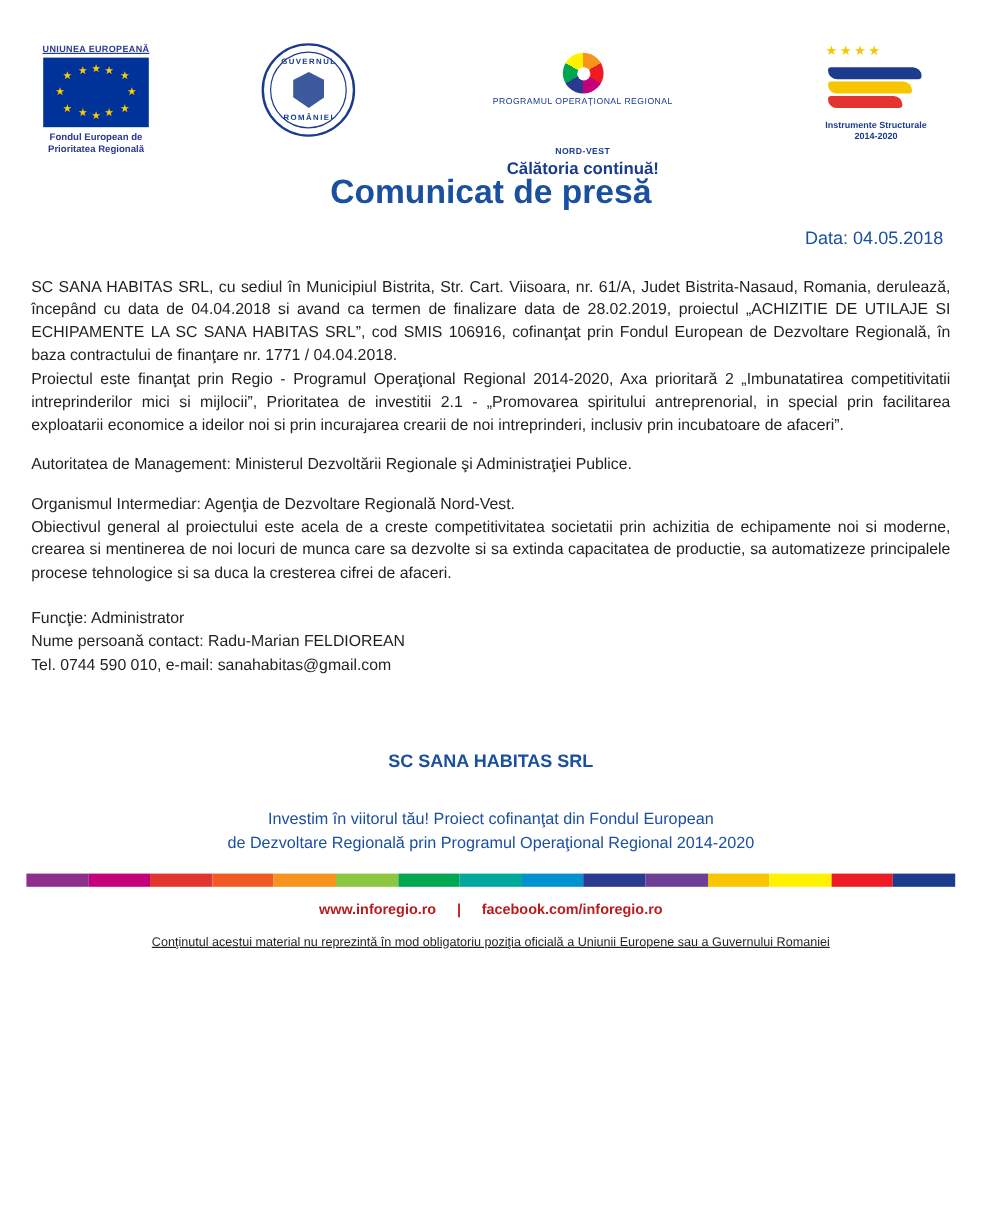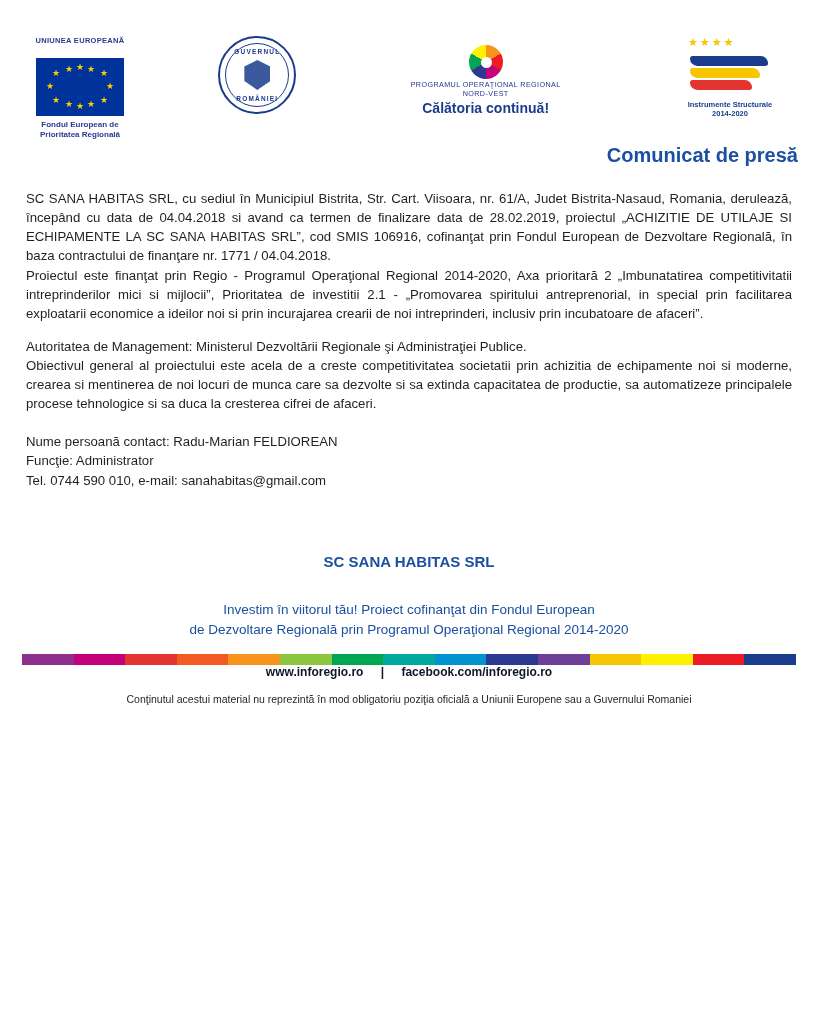--- a/index.html
+++ b/index.html
@@ -35,21 +35,22 @@
   
   .eu-logo {
     width: 108px;
     text-align: center;
   }
   .eu-logo .eu-title {
     font-size: 7.5px;
     color: #2b3990;
     letter-spacing: .3px;
     font-weight: bold;
-    margin-bottom: 13px;
+    margin-bottom: 3px;
+    text-decoration: underline;
   }
   .eu-flag {
     width: 88px;
     height: 58px;
     background: #003399;
     margin: 0 auto;
     position: relative;
   }
   .eu-flag .star {
     position: absolute;
@@ -151,23 +152,24 @@
   }
   .regio-sub1 {
     font-size: 7.2px;
     font-weight: normal;
     color: #1b3c8c;
     letter-spacing: .4px;
     margin-top: -2px;
   }
   .regio-sub2 {
     font-size: 7.2px;
-    font-weight: normal;
+    font-weight: bold;
     color: #1b3c8c;
     letter-spacing: .4px;
+    margin-top: 32px;
   }
   .regio-tag {
     font-size: 14px;
     font-weight: bold;
     color: #1b3c8c;
     margin-top: 2px;
   }
 
   
   .is-logo {
@@ -199,22 +201,22 @@
   .is-sub {
     font-size: 7.5px;
     font-weight: bold;
     color: #1b3c8c;
     line-height: 1.25;
     margin-top: 2px;
   }
 
   
   .doc-title {
-    text-align: right;
-    font-size: 20px;
+    text-align: center;
+    font-size: 28px;
     font-weight: bold;
     color: #1b4fa0;
     margin: 34px 0 0 0;
   }
   .doc-date {
     text-align: right;
     font-size: 15px;
     color: #1b4fa0;
     margin: 14px 12px 0 0;
   }
@@ -264,32 +266,34 @@
     display: flex;
     height: 11px;
     margin: 14px 2px 0 2px;
   }
   .color-bar span { flex: 1 1 auto; }
 
   .footer-links {
     text-align: center;
     font-size: 12px;
     font-weight: bold;
-    color: #0f172a;
+    color: #b91c1c;
+    margin-top: 12px;
   }
   .footer-links .sep {
     display: inline-block;
     padding: 0 14px;
     font-weight: bold;
   }
   .footer-note {
     text-align: center;
     font-size: 10.5px;
     color: #231f20;
     margin-top: 14px;
+    text-decoration: underline;
   }
 </style>
 </head>
 <body>
 
 <div class="page">
 
   <div class="logo-strip">
 
     <div class="eu-logo">
@@ -340,31 +344,33 @@
       </div>
       <div class="is-sub">
         <div>Instrumente Structurale</div>
         <div>2014-2020</div>
       </div>
     </div>
 
   </div>
 
   <div class="doc-title">Comunicat de presă</div>
+  <div class="doc-date">Data: 04.05.2018</div>
 
   <div class="body-text">
     <p>SC SANA HABITAS SRL, cu sediul în Municipiul Bistrita, Str. Cart. Viisoara, nr. 61/A, Judet Bistrita-Nasaud, Romania, derulează, începând cu data de 04.04.2018 si avand ca termen de finalizare data de 28.02.2019, proiectul „ACHIZITIE DE UTILAJE SI ECHIPAMENTE LA SC SANA HABITAS SRL”, cod SMIS 106916, cofinanţat prin Fondul European de Dezvoltare Regională, în baza contractului de finanţare nr. 1771 / 04.04.2018.</p>
     <p>Proiectul este finanţat prin Regio - Programul Operaţional Regional 2014-2020, Axa prioritară 2 „Imbunatatirea competitivitatii intreprinderilor mici si mijlocii”, Prioritatea de investitii 2.1 - „Promovarea spiritului antreprenorial, in special prin facilitarea exploatarii economice a ideilor noi si prin incurajarea crearii de noi intreprinderi, inclusiv prin incubatoare de afaceri”.</p>
     <p class="gap">Autoritatea de Management: Ministerul Dezvoltării Regionale şi Administraţiei Publice.</p>
+    <p class="gap">Organismul Intermediar: Agenţia de Dezvoltare Regională Nord-Vest.</p>
     <p>Obiectivul general al proiectului este acela de a creste competitivitatea societatii prin achizitia de echipamente noi si moderne, crearea si mentinerea de noi locuri de munca care sa dezvolte si sa extinda capacitatea de productie, sa automatizeze principalele procese tehnologice si sa duca la cresterea cifrei de afaceri.</p>
   </div>
 
   <div class="contact-block">
+    <div>Funcţie: Administrator</div>
     <div>Nume persoană contact: Radu-Marian FELDIOREAN</div>
-    <div>Funcţie: Administrator</div>
     <div>Tel. 0744 590 010, e-mail: sanahabitas@gmail.com</div>
   </div>
 
   <div class="company-name">SC SANA HABITAS SRL</div>
 
   <div class="slogan">
     <div>Investim în viitorul tău! Proiect cofinanţat din Fondul European</div>
     <div>de Dezvoltare Regională prin Programul Operaţional Regional 2014-2020</div>
   </div>
 

